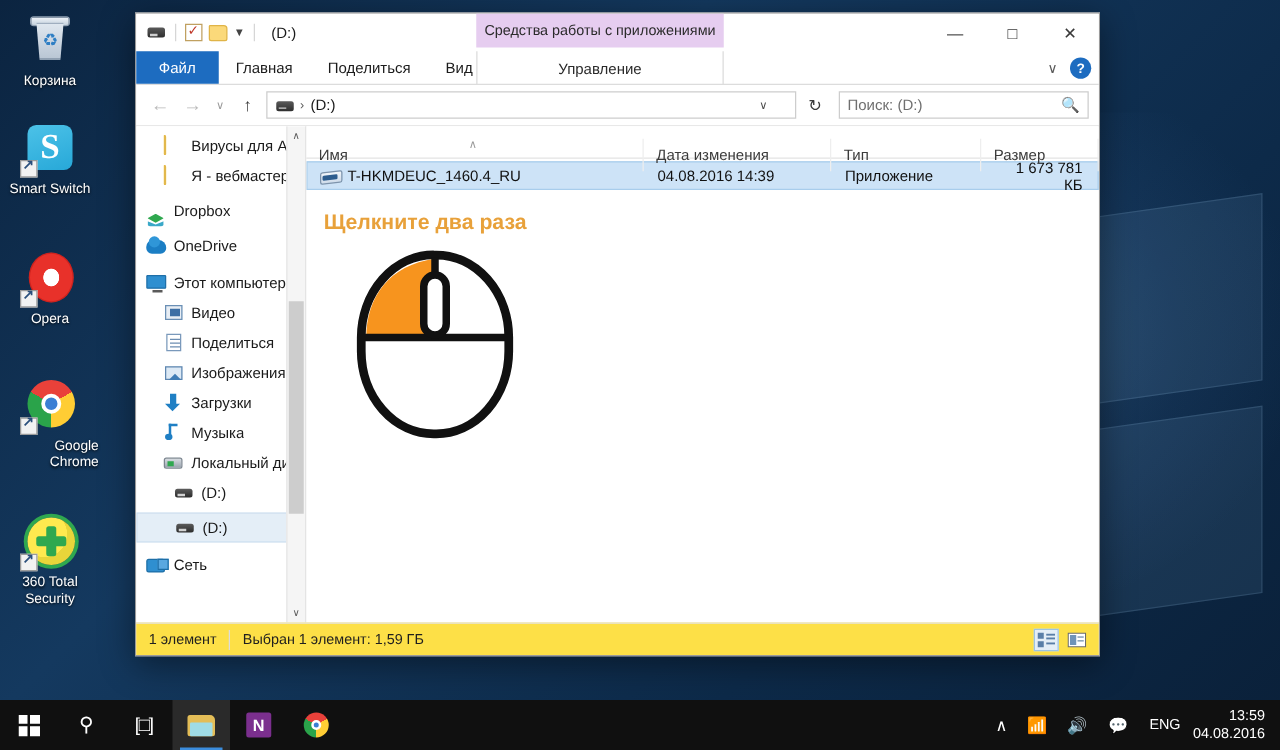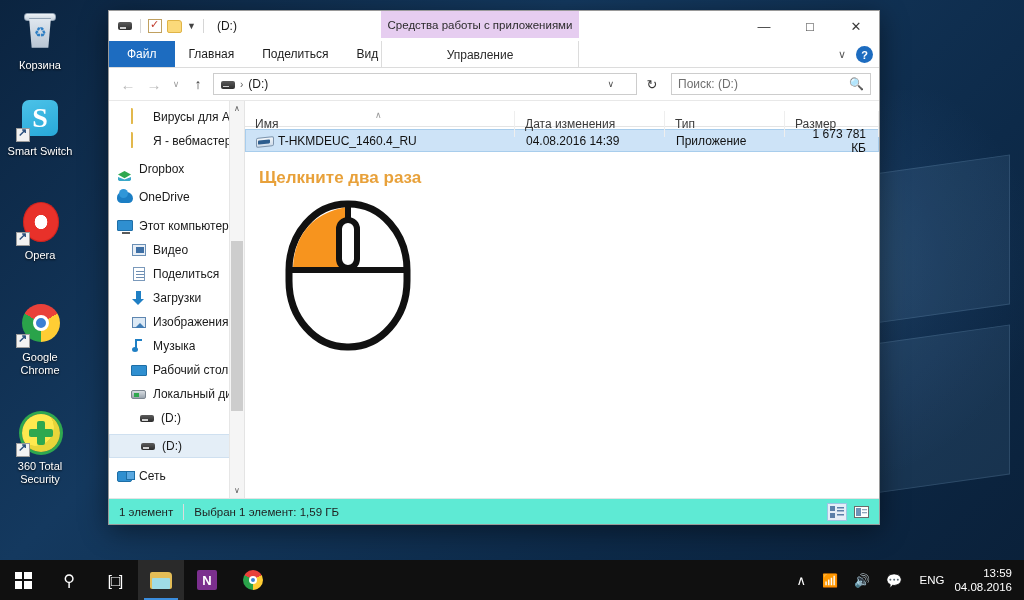--- a/index.html
+++ b/index.html
@@ -309,21 +309,21 @@
 
   .annot {
     margin: 16px 0 0 14px;
     font-size: 17px; font-weight: bold; color:#e8a13a;
     font-family: "Liberation Sans", sans-serif;
   }
   .mouse-wrap { margin: 10px 0 0 38px; }
 
   .statusbar {
     height: 26px; border-top:1px solid #e4e4e4; display:flex; align-items:center;
-    font-size: 11.5px; color:#1f1f1f; background:#5eead4; flex:0 0 26px; position:relative;
+    font-size: 11.5px; color:#1f1f1f; background:#fde047; flex:0 0 26px; position:relative;
   }
   .st-seg { padding: 0 10px; height:16px; display:flex; align-items:center; }
   .st-seg.first { border-right:1px solid #dcdcdc; }
   .view-btns { position:absolute; right:8px; display:flex; gap:4px; }
   .vbtn { width:20px; height:18px; border:1px solid transparent; display:flex; align-items:center;
     justify-content:center; }
   .vbtn.active { border:1px solid #9cc4e4; background:#e4eef7; }
 
   
   #taskbar {
@@ -387,21 +387,21 @@
     </div>
 
     <div class="desk-icon" style="margin-top:40px;">
       <div class="glyph">
         <div class="opera-icon"></div>
         <div class="shortcut-arrow"></div>
       </div>
       <div>Opera</div>
     </div>
 
-    <div class="desk-icon" style="margin-top:38px;">
+    <div class="desk-icon" style="margin-top:38px;text-align:right;">
       <div class="glyph">
         <div class="chrome-icon"></div>
         <div class="shortcut-arrow"></div>
       </div>
       <div style="white-space:pre-line;">Google
 Chrome</div>
     </div>
 
     <div class="desk-icon" style="margin-top:32px;">
       <div class="glyph">
@@ -506,41 +506,35 @@
             <span class="ni-label">Видео</span>
           </div>
           <div class="nav-item indent1">
             <span class="ni-icon">
                 <span class="ic-docs"></span>
               </span>
             <span class="ni-label">Поделиться</span>
           </div>
           <div class="nav-item indent1">
             <span class="ni-icon">
+                <span class="ic-img"></span>
+              </span>
+            <span class="ni-label">Изображения</span>
+          </div>
+          <div class="nav-item indent1">
+            <span class="ni-icon">
                 <span class="ic-down"></span>
               </span>
             <span class="ni-label">Загрузки</span>
           </div>
           <div class="nav-item indent1">
             <span class="ni-icon">
-                <span class="ic-img"></span>
-              </span>
-            <span class="ni-label">Изображения</span>
-          </div>
-          <div class="nav-item indent1">
-            <span class="ni-icon">
                 <span class="ic-music"></span>
               </span>
             <span class="ni-label">Музыка</span>
-          </div>
-          <div class="nav-item indent1">
-            <span class="ni-icon">
-                <span class="ic-desktop"></span>
-              </span>
-            <span class="ni-label">Рабочий стол</span>
           </div>
           <div class="nav-item indent1">
             <span class="ni-icon">
                 <span class="ic-hdd"></span>
               </span>
             <span class="ni-label">Локальный дис</span>
           </div>
           <div class="nav-item indent2">
             <span class="ni-icon">
                 <span class="ic-drv"></span>

